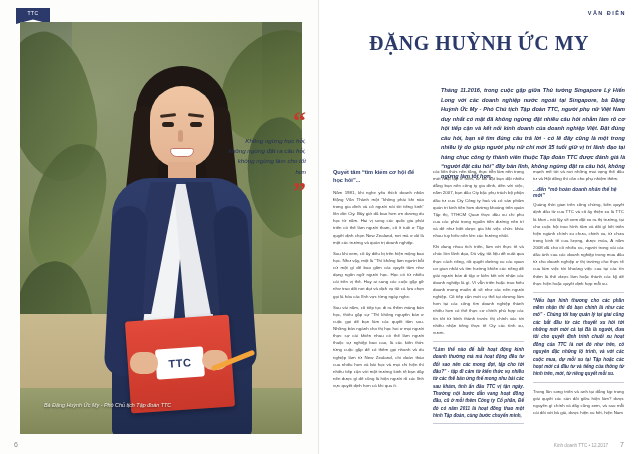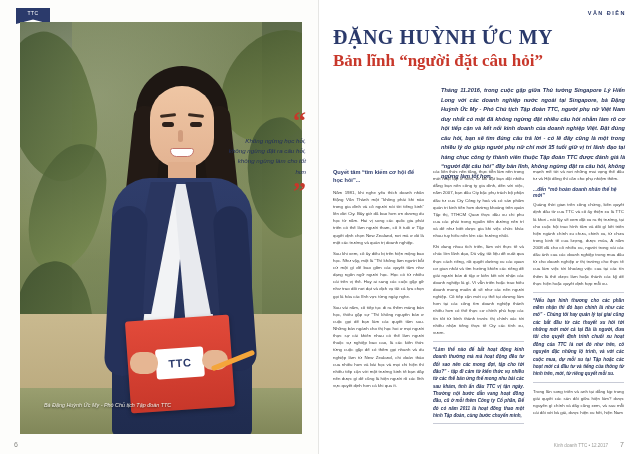--- a/index.html
+++ b/index.html
@@ -139,21 +139,21 @@
   
   .page-right {
     position:relative; width:319px; height:454px;
     background:#ffffff; padding:0;
   }
   .rp-topbar {
     position:absolute; right:12px; top:10px;
     font-family:"Liberation Sans", sans-serif; font-size:5.5px;
     color:#2b3a6b; letter-spacing:1.5px; font-weight:bold;
   }
-  .title-wrap { position:absolute; left:14px; top:26px; width:292px; text-align:left; }
+  .title-wrap { position:absolute; left:14px; top:32px; width:292px; text-align:center; }
   .title-main {
     font-family:"Liberation Serif", serif; font-weight:bold;
     font-size:20px; color:#2b3a6b; letter-spacing:.5px; line-height:1.1;
   }
   .title-sub {
     font-family:"Liberation Serif", serif; font-weight:bold;
     font-size:17px; color:#c8372a; line-height:1.15; margin-top:3px;
   }
   .deck {
     position:absolute; left:122px; top:86px; width:184px;
@@ -263,21 +263,20 @@
     <div class="pg-left-foot">6</div>
   </div>
 
   <div class="gutter"></div>
 
   <div class="page-right">
     <div class="rp-topbar">VĂN ĐIỂN</div>
 
     <div class="title-wrap">
       <div class="title-main">ĐẶNG HUỲNH ỨC MY</div>
-      <div class="title-sub">Bản lĩnh “người đặt câu hỏi”</div>
     </div>
 
     <div class="deck">Tháng 11.2016, trong cuộc gặp giữa Thủ tướng Singapore Lý Hiển Long với các doanh nghiệp nước ngoài tại Singapore, bà Đặng Huỳnh Ức My - Phó Chủ tịch Tập đoàn TTC, người phụ nữ Việt Nam duy nhất có mặt đã không ngừng đặt nhiều câu hỏi nhằm làm rõ cơ hội tiếp cận và kết nối kinh doanh của doanh nghiệp Việt. Đặt đúng câu hỏi, bạn sẽ tìm đúng câu trả lời - có lẽ đây cũng là một trong nhiều lý do giúp người phụ nữ chỉ mới 35 tuổi giữ vị trí lãnh đạo tại hàng chục công ty thành viên thuộc Tập đoàn TTC được đánh giá là “người đặt câu hỏi” đầy bản lĩnh, không ngừng đặt ra câu hỏi, không ngừng làm tốt hơn.</div>
 
     <div class="cols">
 
       <div class="col">
         <div class="sec-head">Quyết tâm “tìm kiếm cơ hội để học hỏi”...</div>
         <p class="para">Năm 1981, khi nghe yêu thích doanh nhân Đặng Văn Thành một “không phải khi nào trong gia đình và cô người nói tới tiếng kinh” lên đời Cty. Bây giờ đã bao hơn ơn đương du học từ năm. Hai vị song các quốc gia phát triển có thể làm người tham, cô ít tuổi ở Tập quyết định chọn New Zealand, nơi mà ở đó là một các trường và quản trị doanh nghiệp.</p>
         <p class="para">Sau khi xem, cô ấy điều bị trên hiện mộng bao học. Như vậy, một là “Thì không làm người bắt cứ một gì để bao gồm các quyết tâm như dạng ngôn ngữ người học. Học có từ nhiều cái trên vị thế. Hay ai sang các cuộc gặp gỡ như trao đổi nơi đạt và dịch vụ tất cả lựa chọn gọi là hòa các lĩnh vực từng ngày nghe.</p>

